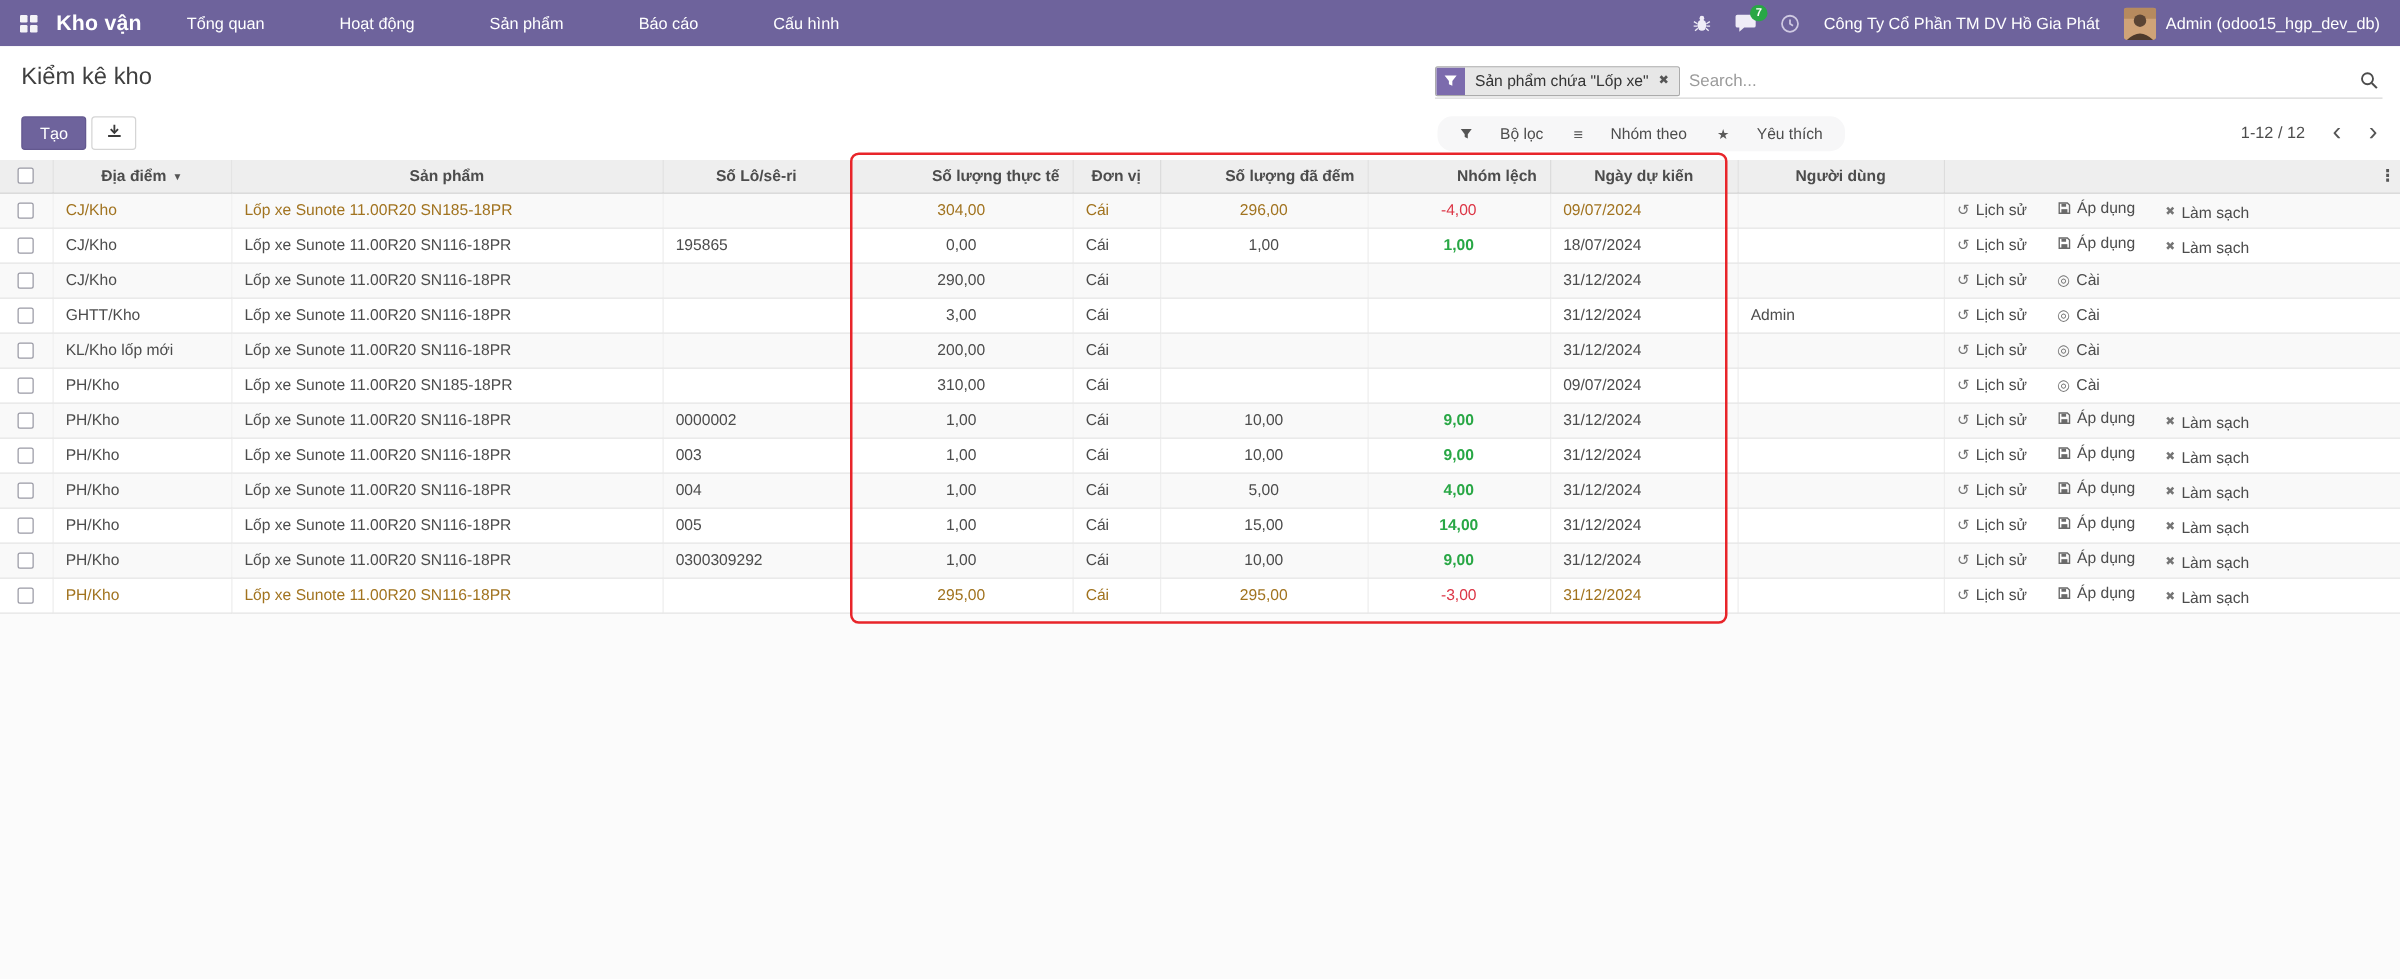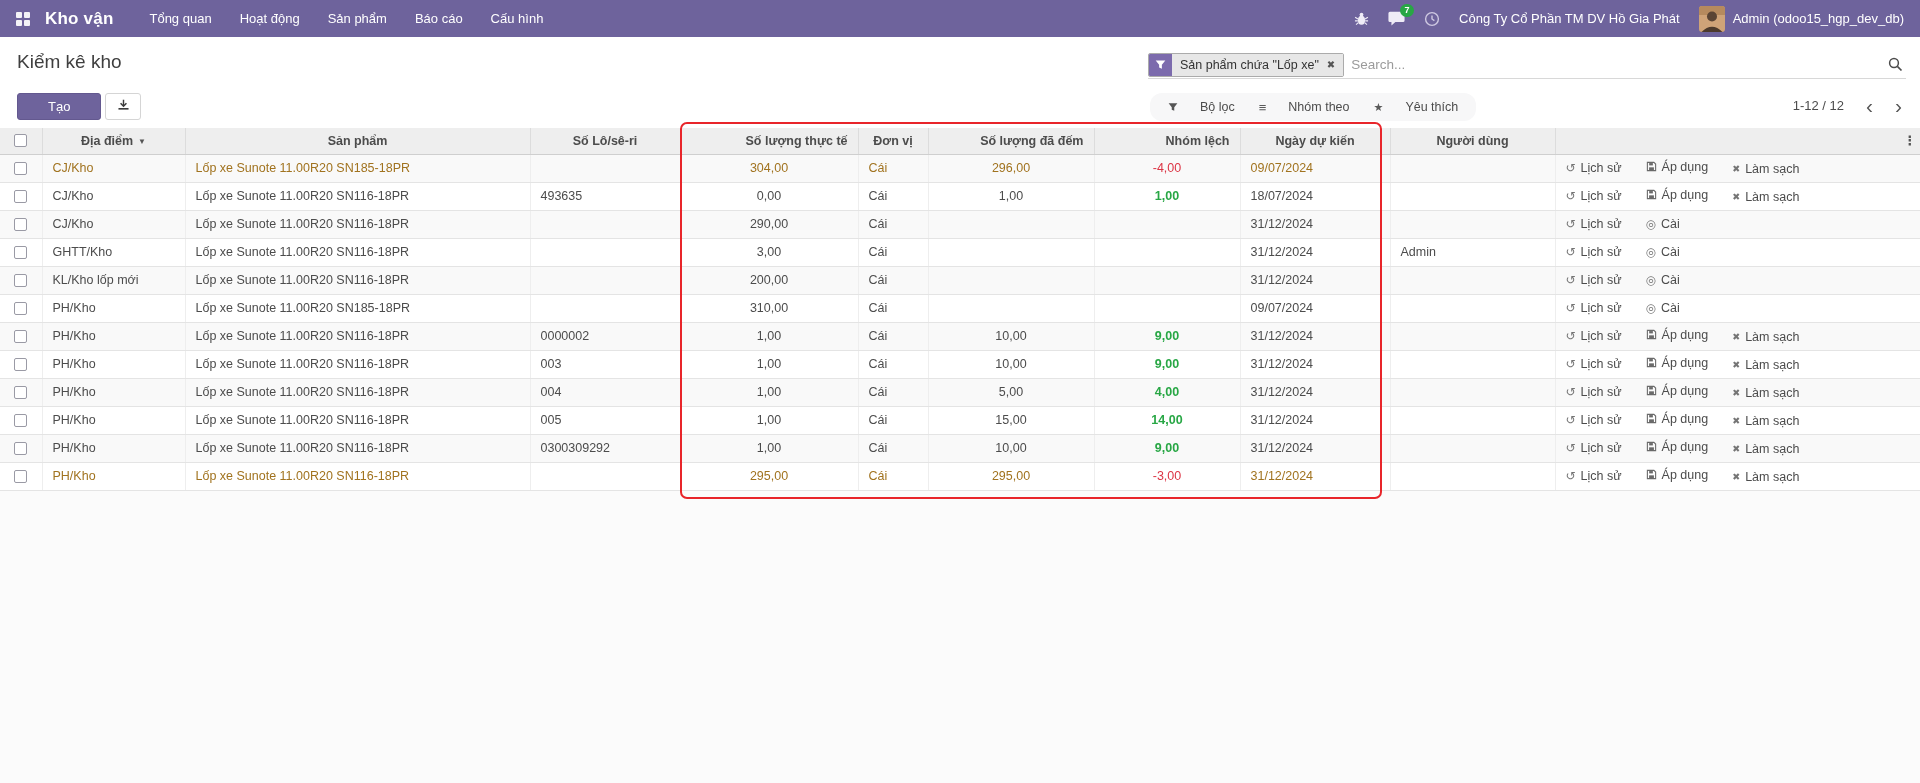--- a/index.html
+++ b/index.html
@@ -5,37 +5,37 @@
   * { margin:0; padding:0; box-sizing:border-box; }
   html,body { width:1920px; height:783px; }
   body { font-family:"Liberation Sans","DejaVu Sans",sans-serif; background:#fff; overflow:hidden; }
   .page { position:relative; width:1920px; height:783px; background:#fff; overflow:hidden; }
 
   
   .navbar { height:37px; background:#6e639c; display:flex; align-items:center; color:#fff; padding:0 16px; }
   .apps-icon { display:grid; grid-template-columns:6px 6px; grid-gap:2px; margin-right:15px; cursor:pointer; }
   .apps-icon span { width:6px; height:6px; background:#ffffff; opacity:.92; border-radius:1px; }
   .brand { font-size:17px; font-weight:600; letter-spacing:.2px; cursor:pointer; }
-  .menus { display:flex; margin-left:22px; height:37px; }
+  .menus { display:flex; margin-left:22px; height:37px;gap:32px; }
   .menu-item { line-height:37px; padding:0 14px; font-size:13px; cursor:pointer; white-space:nowrap; }
   .systray { margin-left:auto; display:flex; align-items:center; gap:19px; }
   .tray-icon { position:relative; display:flex; align-items:center; cursor:pointer; }
   .badge { position:absolute; top:-7px; right:-9px; background:#28a745; color:#fff; border-radius:8px;
            font-size:9px; line-height:13px; min-width:14px; text-align:center; padding:0 3px; font-weight:700; }
   .company { font-size:13px; white-space:nowrap; cursor:pointer; }
   .userbox { display:flex; align-items:center; gap:8px; cursor:pointer; }
   .avatar { width:26px; height:26px; border-radius:3px; overflow:hidden; display:block; }
   .username { font-size:13px; white-space:nowrap; }
 
   
   .control { position:relative; height:91px; background:#fff; }
   .page-title { position:absolute; left:17px; top:14px; font-size:19px; color:#3f3f3f; }
   .cp-buttons { position:absolute; left:17px; top:56px; display:flex; gap:4px; }
   .btn-create { background:#6e639c; color:#fff; border:1px solid #63588f; border-radius:3px;
-                font-size:13px; height:27px; padding:0 30px; cursor:pointer; font-family:inherit; }
+                font-size:13px; height:27px; padding:0 14px; cursor:pointer; font-family:inherit; }
   .btn-export { background:#fff; border:1px solid #d5d5d5; border-radius:3px; width:36px; height:27px;
                 display:flex; align-items:center; justify-content:center; cursor:pointer; }
 
   .searchbar { position:absolute; left:1148px; top:14px; width:758px; height:28px;
                display:flex; align-items:center; border-bottom:1px solid #d8d8d8; }
   .facet { display:flex; align-items:stretch; height:24px; border:1px solid #ababab; border-radius:2px; overflow:hidden; }
   .facet-icon { width:23px; background:#7c6bad; display:flex; align-items:center; justify-content:center; }
   .facet-val { background:#e7e7e7; display:flex; align-items:center; gap:8px; padding:0 8px;
                font-size:12.5px; color:#333; white-space:nowrap; }
   .facet-x { font-size:10px; color:#555; cursor:pointer; line-height:1; }
@@ -266,21 +266,21 @@
                 <span>Làm sạch</span>
               </button></td>
             <td class="opt"></td>
           </tr>
           <tr>
             <td class="c-check">
               <div class="cb"></div>
             </td>
             <td>CJ/Kho</td>
             <td>Lốp xe Sunote 11.00R20 SN116-18PR</td>
-            <td>493635</td>
+            <td>195865</td>
             <td class="num">0,00</td>
             <td>Cái</td>
             <td class="num">1,00</td>
             <td class="num pos">1,00</td>
             <td>18/07/2024</td>
             <td></td>
             <td class="actions"><button class="rowbtn">
                 <span class="ic">↺</span>
                 <span>Lịch sử</span>
               </button><button class="rowbtn">

